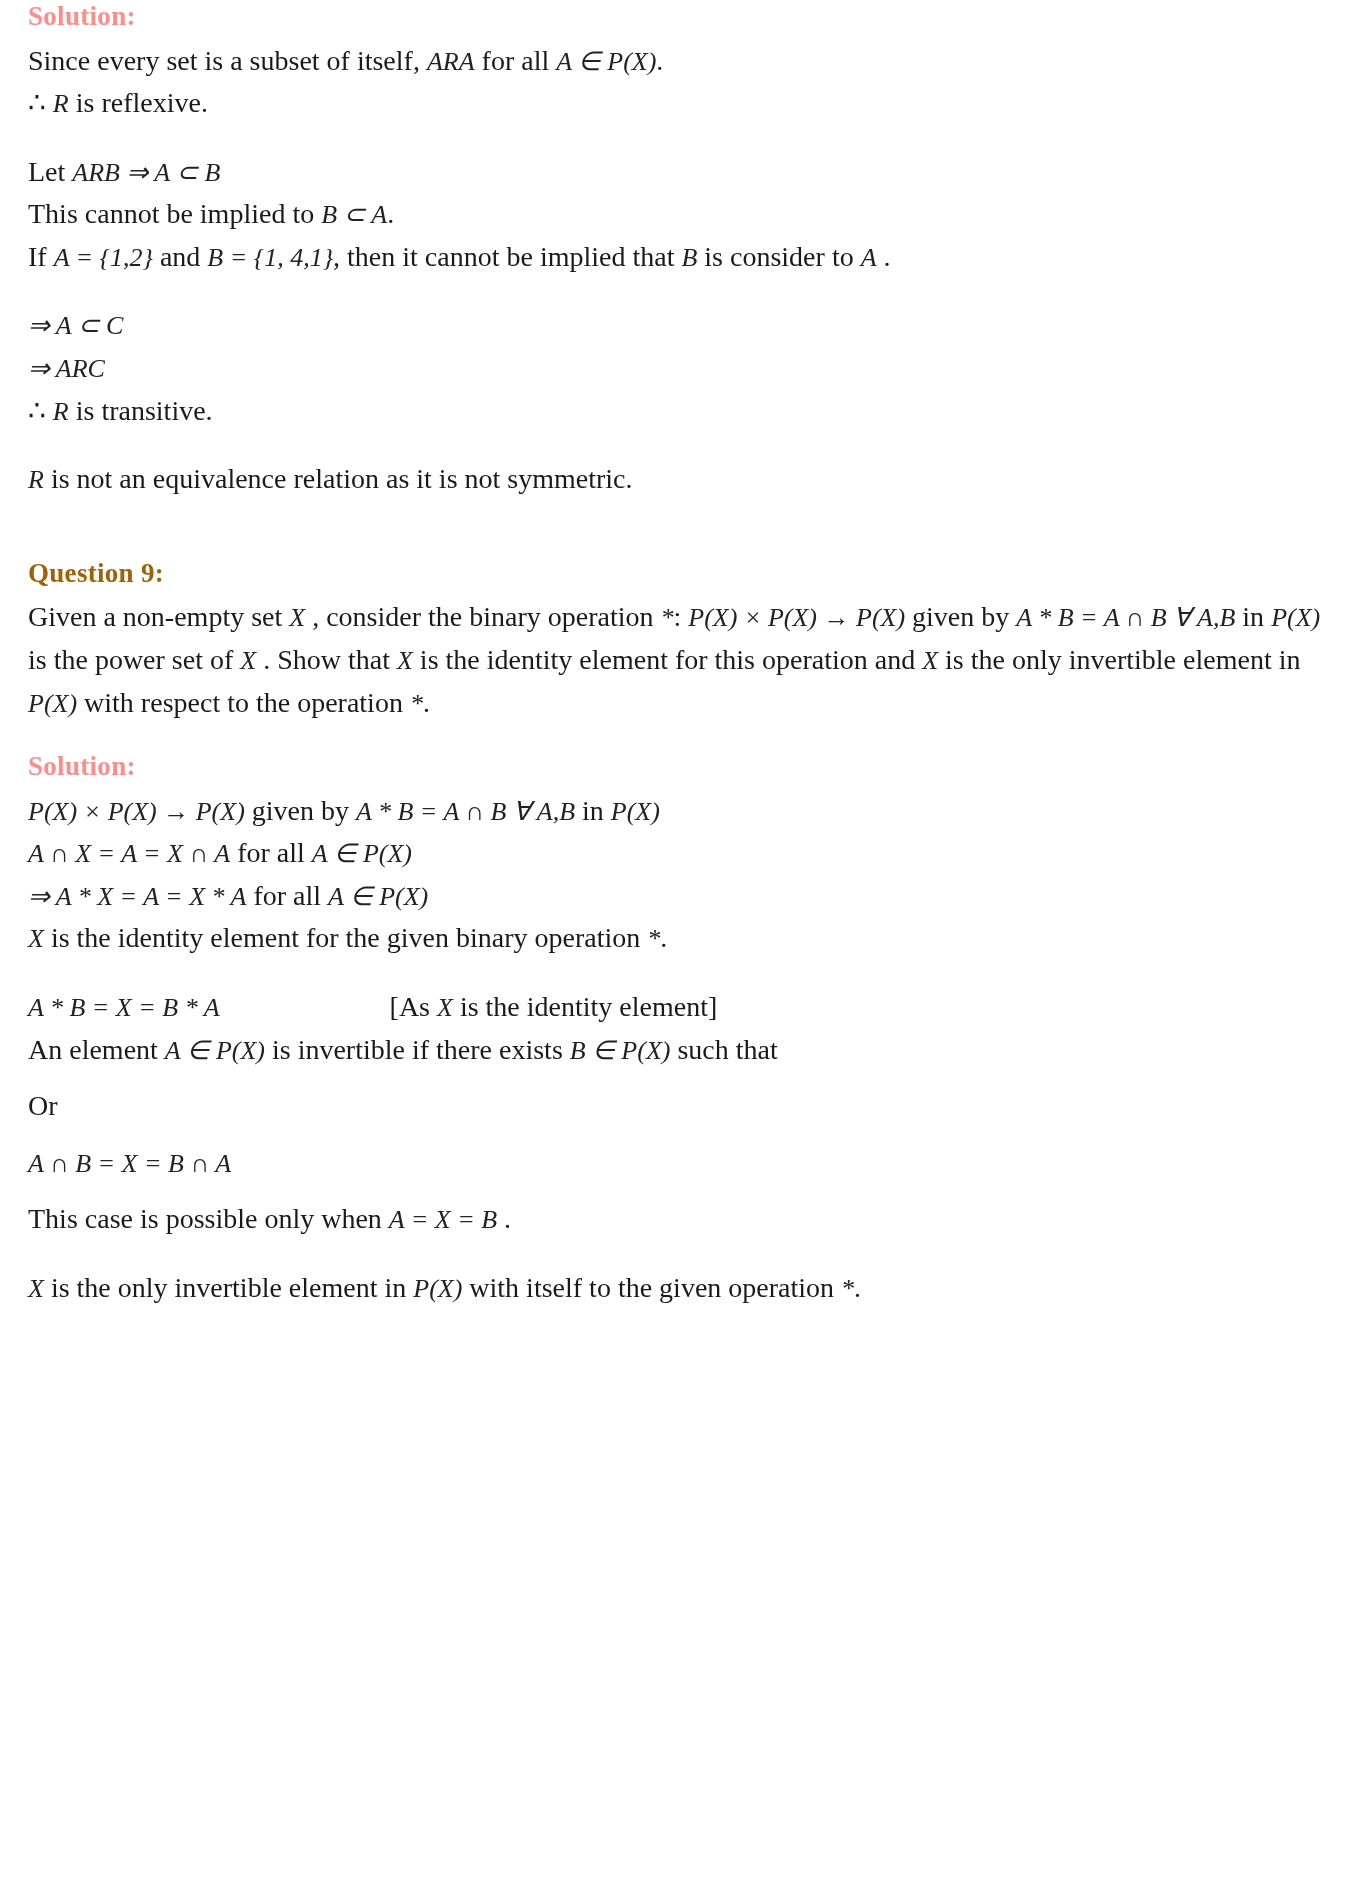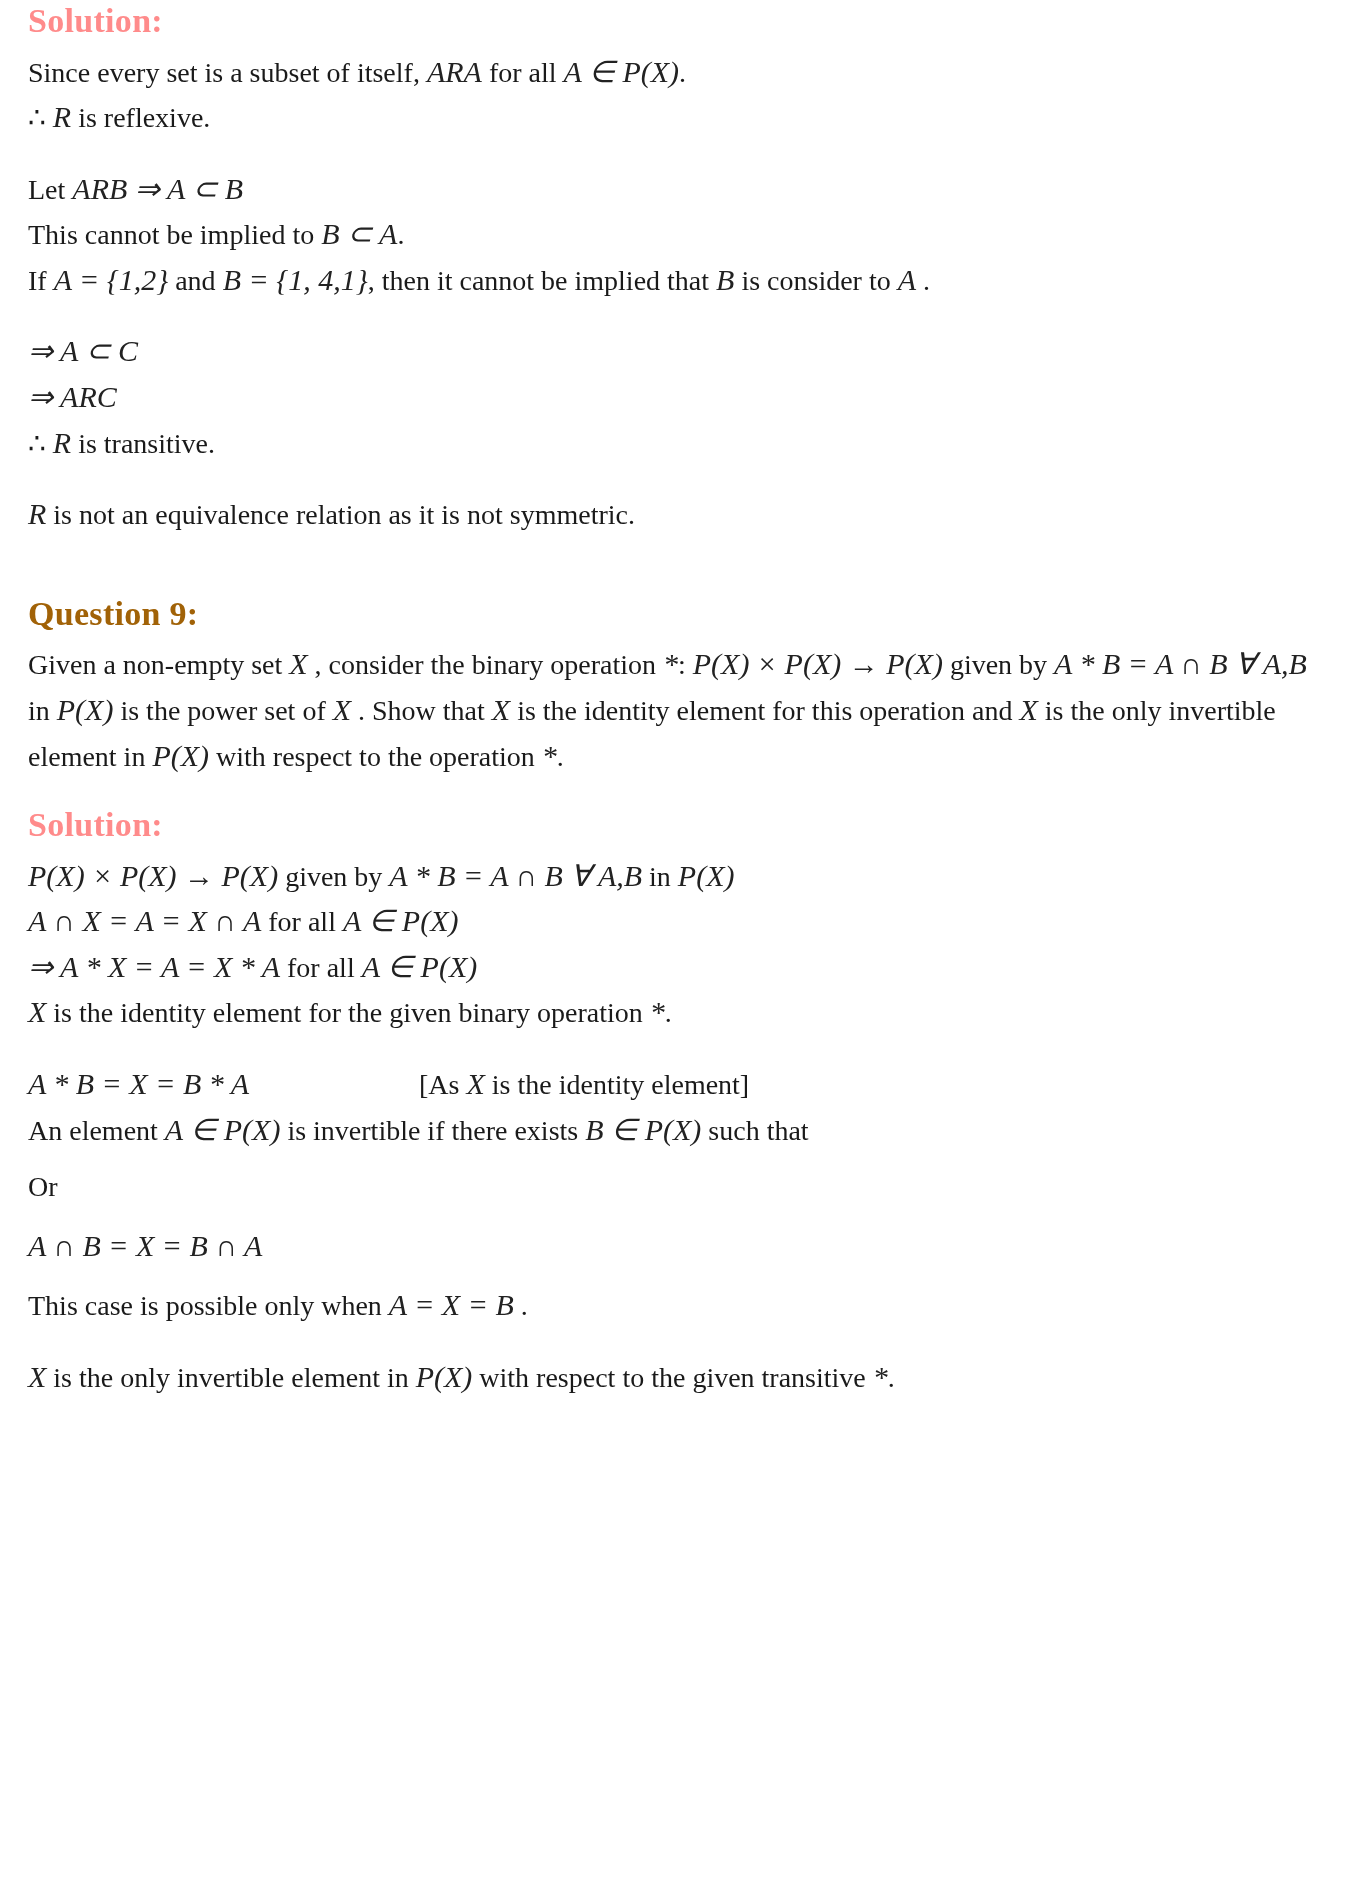--- a/index.html
+++ b/index.html
@@ -14,39 +14,39 @@
     color: #1a1a1a;
   }
   .page {
     width: 1354px;
     min-height: 1902px;
     box-sizing: border-box;
     padding: 0px 28px 20px 28px;
     position: relative;
   }
   .heading {
-    font-size: 34px;
+    font-size: 27px;
     font-weight: bold;
     letter-spacing: 0.3px;
     margin: 0;
     line-height: 1.25;
   }
   .heading.solution { color: #ff8b8b; }
   .heading.question { color: #a16207; }
   .para {
     margin: 0 0 0 0;
   }
   .flowtext {
     font-size: 28px;
     line-height: 1.52;
     text-align: left;
   }
   .mexp {
     font-family: "Liberation Serif", serif;
-    font-size: 30px;
+    font-size: 26px;
     color: #222;
     white-space: nowrap;
     font-style: italic;
   }
   .gap-xs { height: 6px; }
   .gap-s { height: 14px; }
   .gap-m { height: 26px; }
   .gap-xl { height: 56px; }
   .spacer-inline { display: inline-block; width: 170px; }
 </style>
@@ -83,15 +83,15 @@
       <div class="gap-m"></div>
       <p class="flowtext para"><span class="mexp">A * B = X = B * A</span><span class="spacer-inline"></span><span>[As </span><span class="mexp">X</span><span> is the identity element]</span></p>
       <p class="flowtext para"><span>An element </span><span class="mexp">A ∈ P(X)</span><span> is invertible if there exists </span><span class="mexp">B ∈ P(X)</span><span> such that</span></p>
       <div class="gap-s"></div>
       <p class="flowtext para"><span>Or</span></p>
       <div class="gap-s"></div>
       <p class="flowtext para"><span class="mexp">A ∩ B = X = B ∩ A</span></p>
       <div class="gap-s"></div>
       <p class="flowtext para"><span>This case is possible only when </span><span class="mexp">A = X = B</span><span> .</span></p>
       <div class="gap-m"></div>
-      <p class="flowtext para"><span class="mexp">X</span><span> is the only invertible element in </span><span class="mexp">P(X)</span><span> with respect to the given transitive </span><span class="mexp">*</span><span>.</span></p>
+      <p class="flowtext para"><span class="mexp">X</span><span> is the only invertible element in </span><span class="mexp">P(X)</span><span> with itself to the given operation </span><span class="mexp">*</span><span>.</span></p>
     </div>
 </div>
 
 </body></html>

